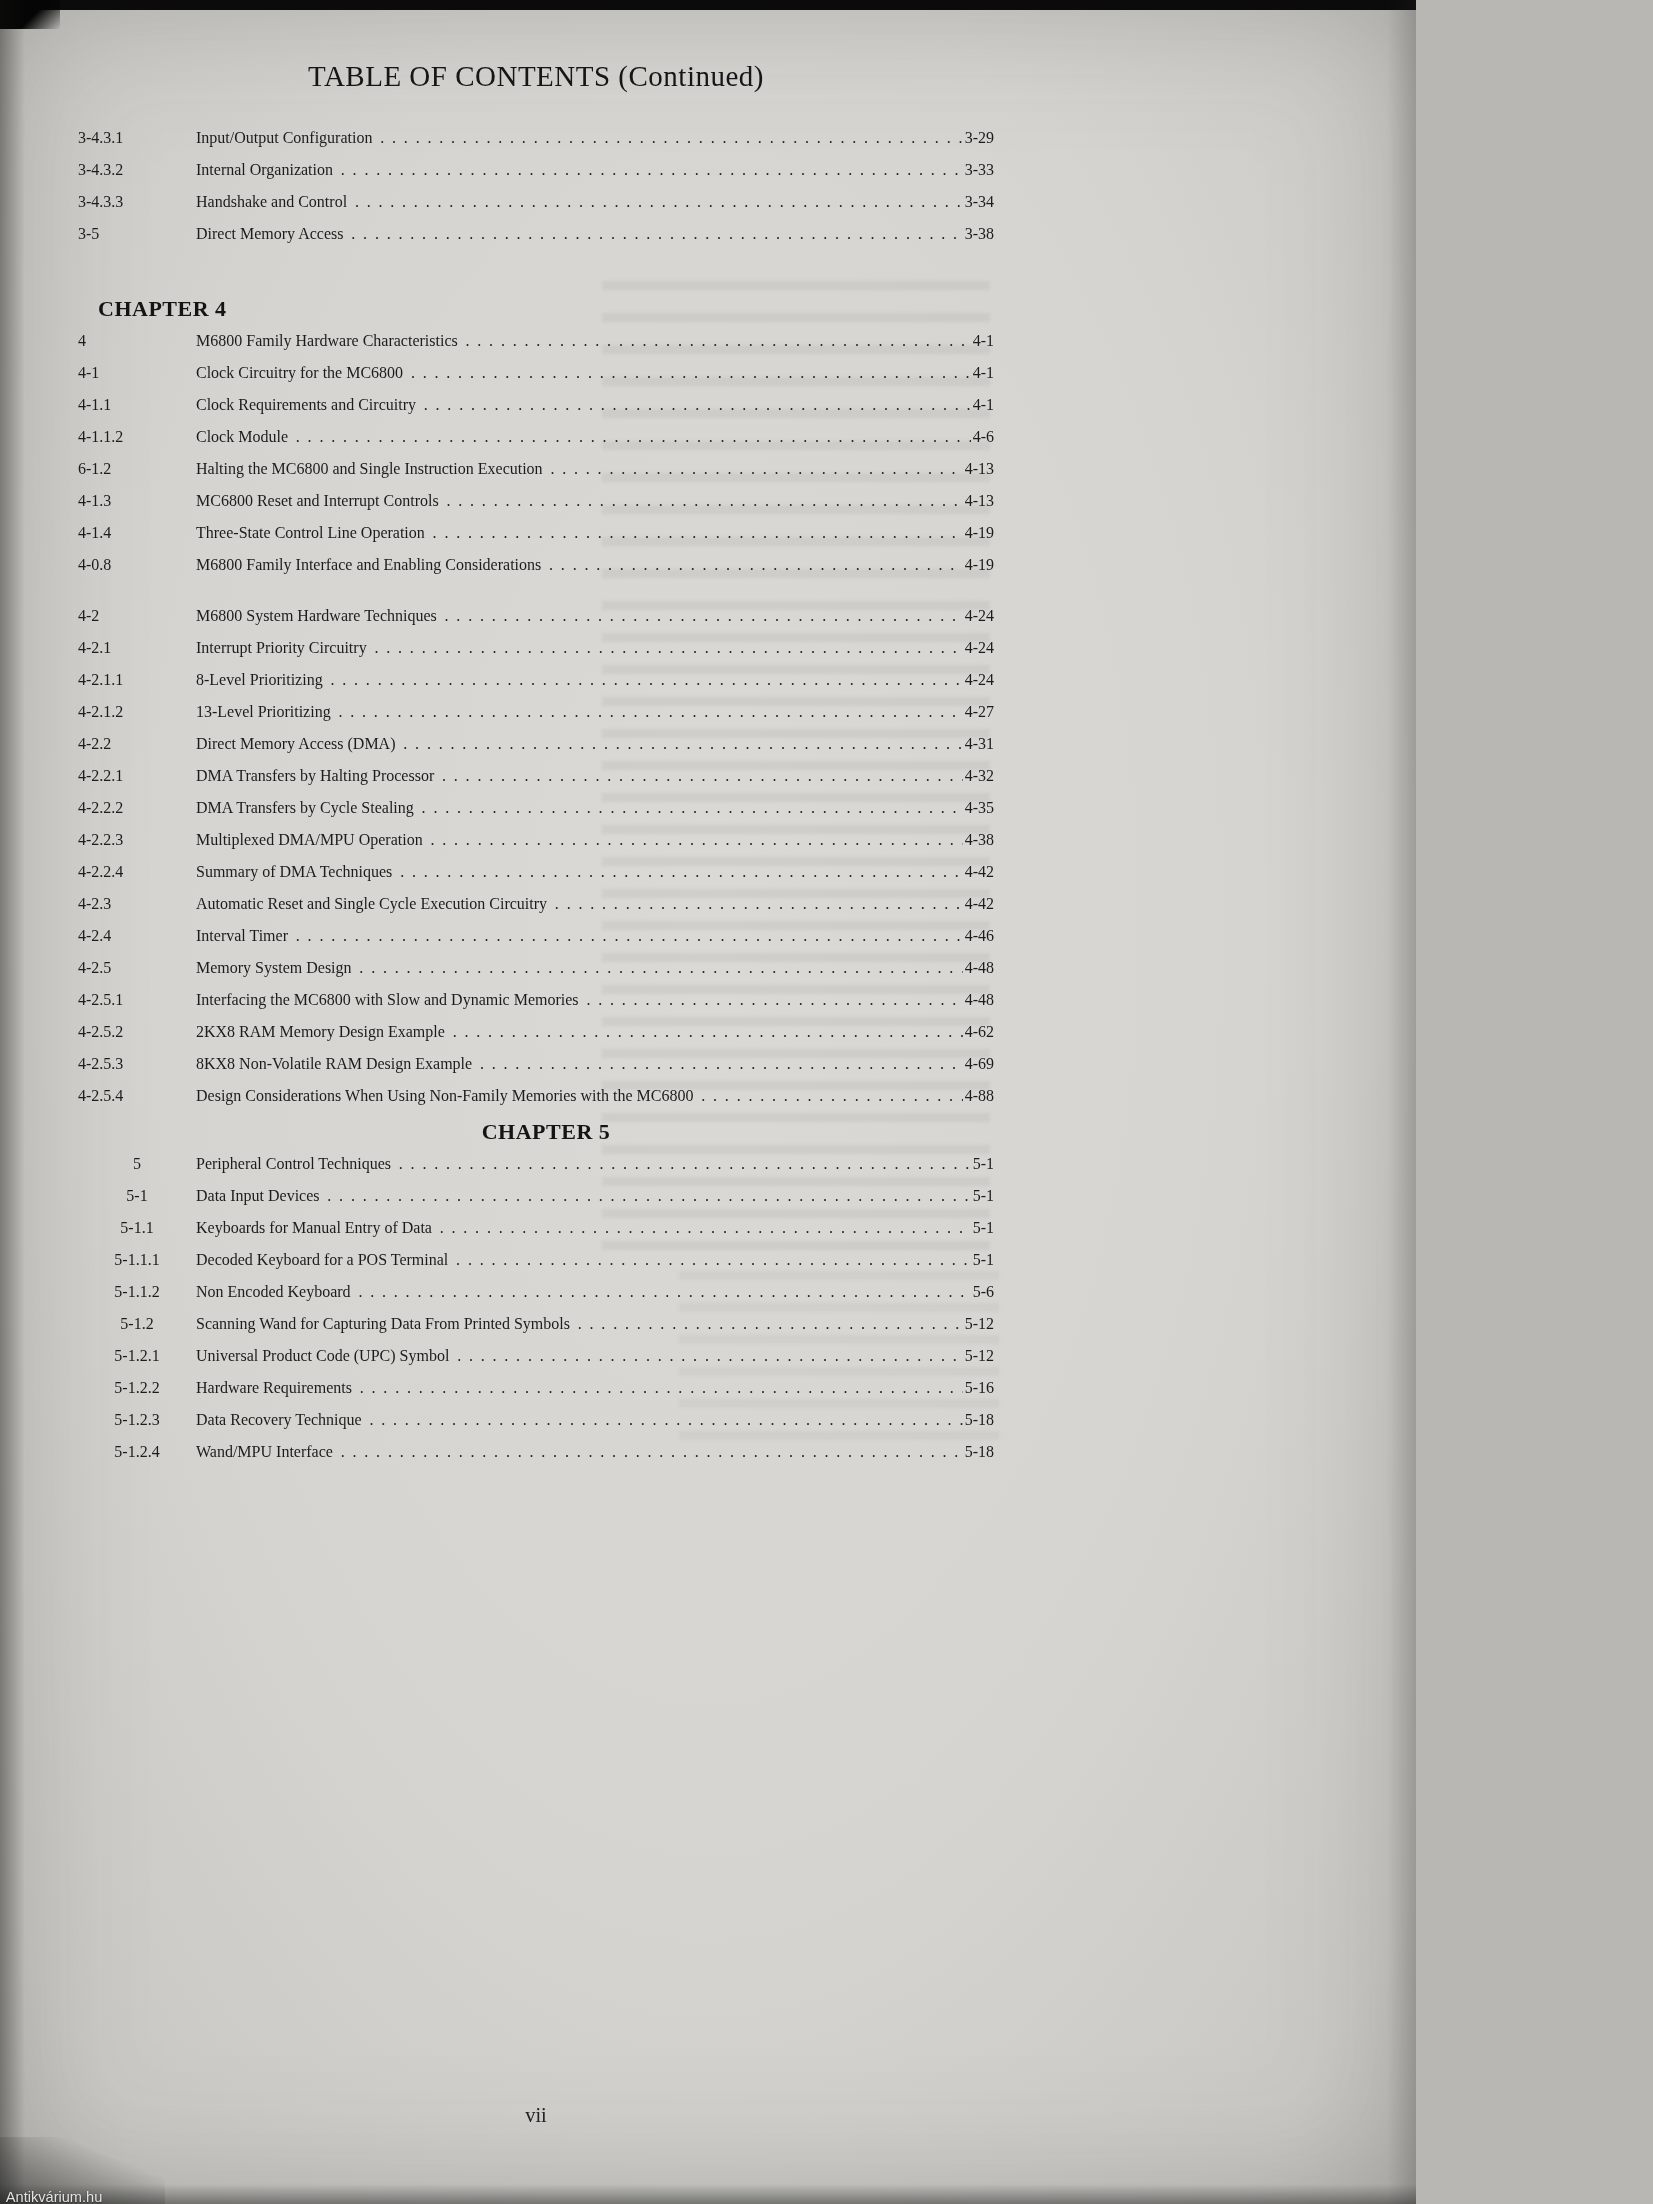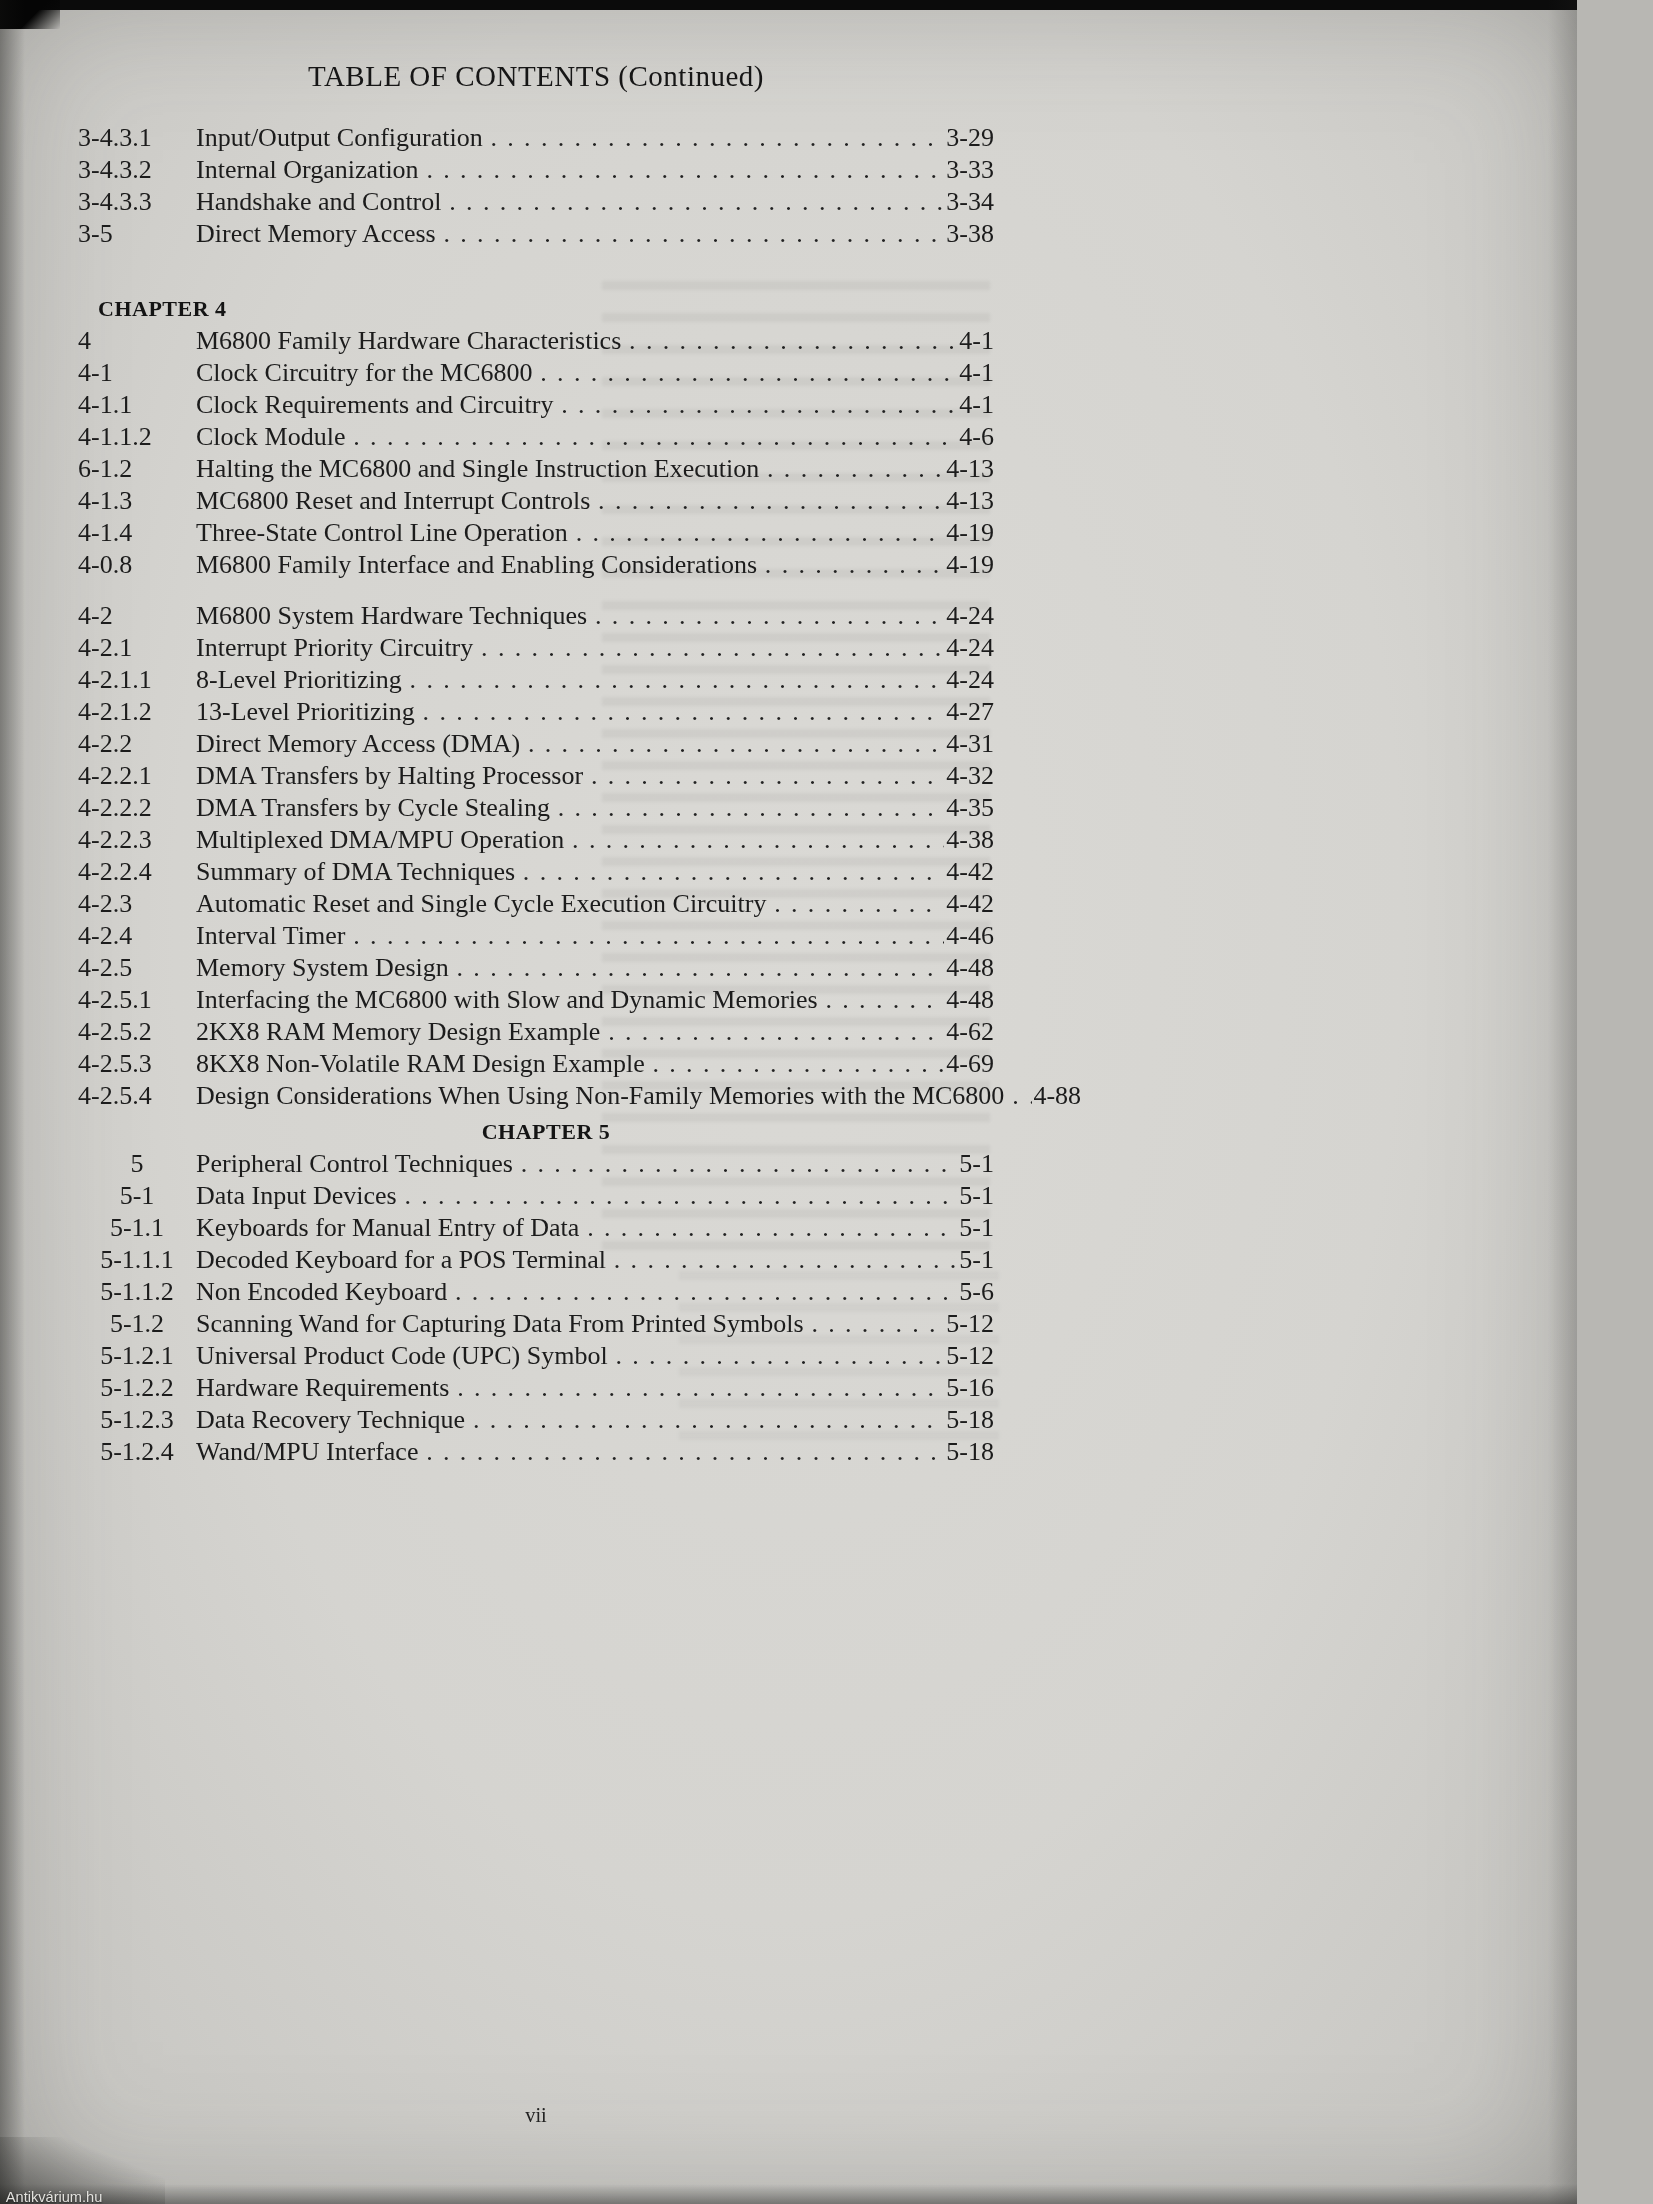--- a/index.html
+++ b/index.html
@@ -1,18 +1,18 @@
 <!DOCTYPE html>
 <html><head>
 <meta charset="utf-8">
 <style>
   html, body { margin: 0; padding: 0; background: #b8b7b3; }
   .sheet {
     position: relative;
-    width: 1577px;
+    width: 1416px;
     height: 2205px;
     background:
       radial-gradient(ellipse at 50% 42%, #dad9d5 0%, #d5d4d0 55%, #c9c8c4 88%, #bdbcb8 100%);
     overflow: hidden;
     font-family: "Liberation Serif", "DejaVu Serif", serif;
     color: #1c1c1c;
     box-shadow: inset 0 0 136px rgba(90,90,86,0.35);
   }
   
   .edge-top {
@@ -82,21 +82,21 @@
     font-size: 22px;
     line-height: 32px;
     letter-spacing: 0.5px;
     color: #141414;
     margin-left: 20px;
   }
   .toc-row {
     display: flex;
     align-items: baseline;
     line-height: 32px;
-    font-size: 26px;
+    font-size: 16px;
   }
   .toc-row.gap-before { margin-top: 19px; }
   .toc-row .num {
     flex: 0 0 118px;
     white-space: nowrap;
   }
   .toc-row .title {
     flex: 0 0 auto;
     white-space: nowrap;
   }

